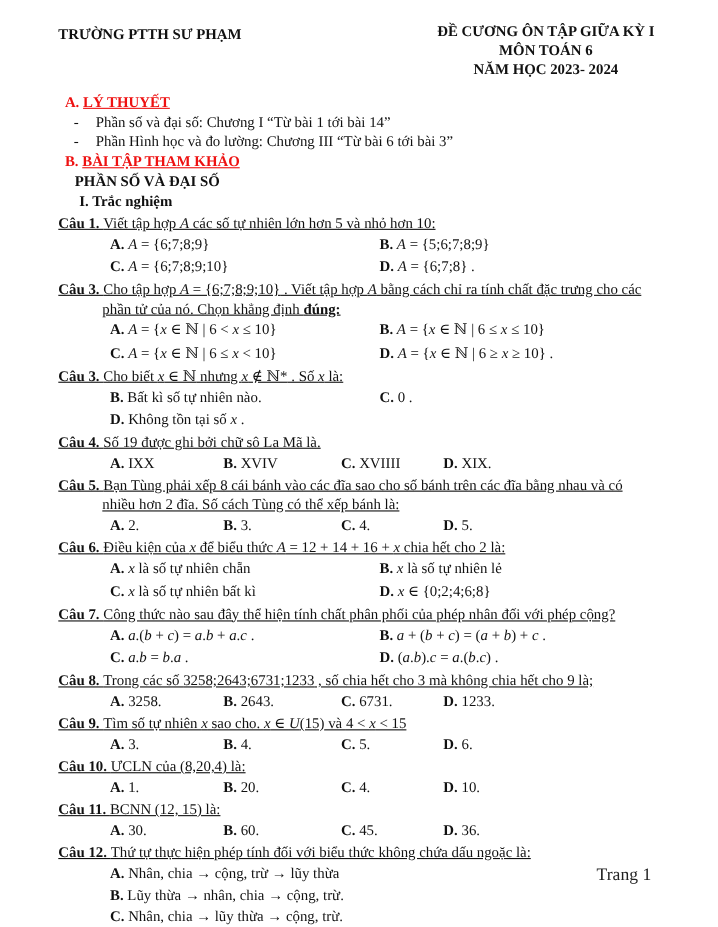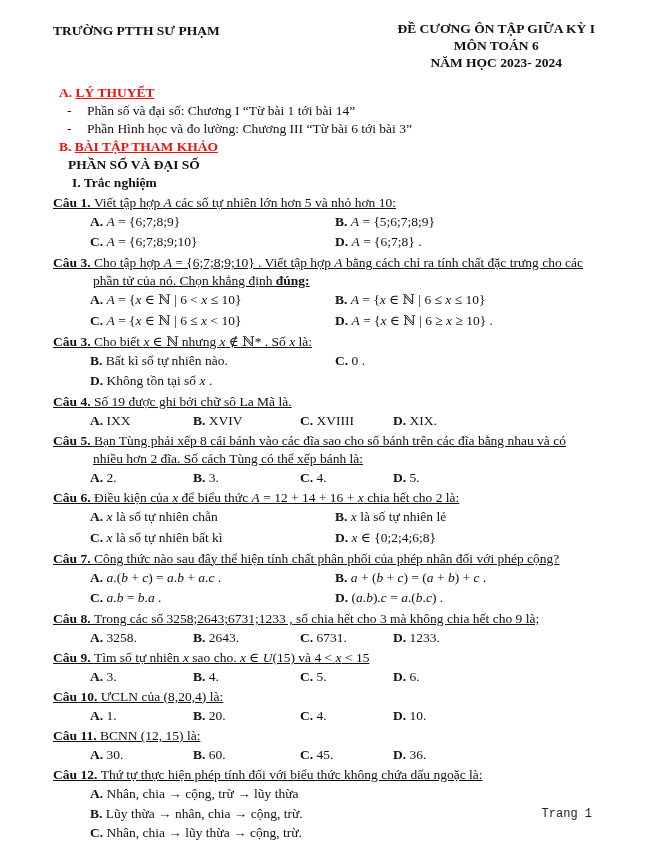--- a/index.html
+++ b/index.html
@@ -23,32 +23,32 @@
   .sec-h { color: var(--red); font-weight: bold; margin-left: 6px; }
   .sec-h .sec-title { text-decoration: underline; }
   .bullets { margin-left: 12px; }
   .bullet { padding-left: 22px; position: relative; }
   .bullet::before { content: "-"; position: absolute; left: 2px; }
   .sub1 { font-weight: bold; margin-left: 15px; }
   .sub2 { font-weight: bold; margin-left: 19px; }
   
   .q { margin-top: 1.5px; }
   .q-text { margin: 0; padding-left: 40px; text-indent: -40px; text-decoration: underline; }
-  .opts { margin-left: 37px; }
+  .opts { margin-left: 47px; }
   .opts.two  { display: grid; grid-template-columns: 245px auto; }
   .opts.four { display: grid; grid-template-columns: 103px 107px 93px auto; }
   .opts.rows { display: block; }
   .opt { line-height: 19.5px; }
   .opts.two .opt { line-height: 20.5px; }
   
   .m { font-family: "Liberation Serif", "DejaVu Serif", "DejaVu Sans", serif; }
   .m i { font-style: italic; }
   .footer {
-    position: absolute; right: 61px; bottom: 20px;
-    font-size: 12px; color: #222; font-family: Liberation Mono, monospace;
+    position: absolute; right: 61px; bottom: 38px;
+    font-size: 16px; color: #222;
   }
 </style>
 </head>
 <body>
 
 <div class="page">
 
   <div class="hdr">
     <div class="hdr-left">TRƯỜNG PTTH SƯ PHẠM</div>
     <div class="hdr-right">

